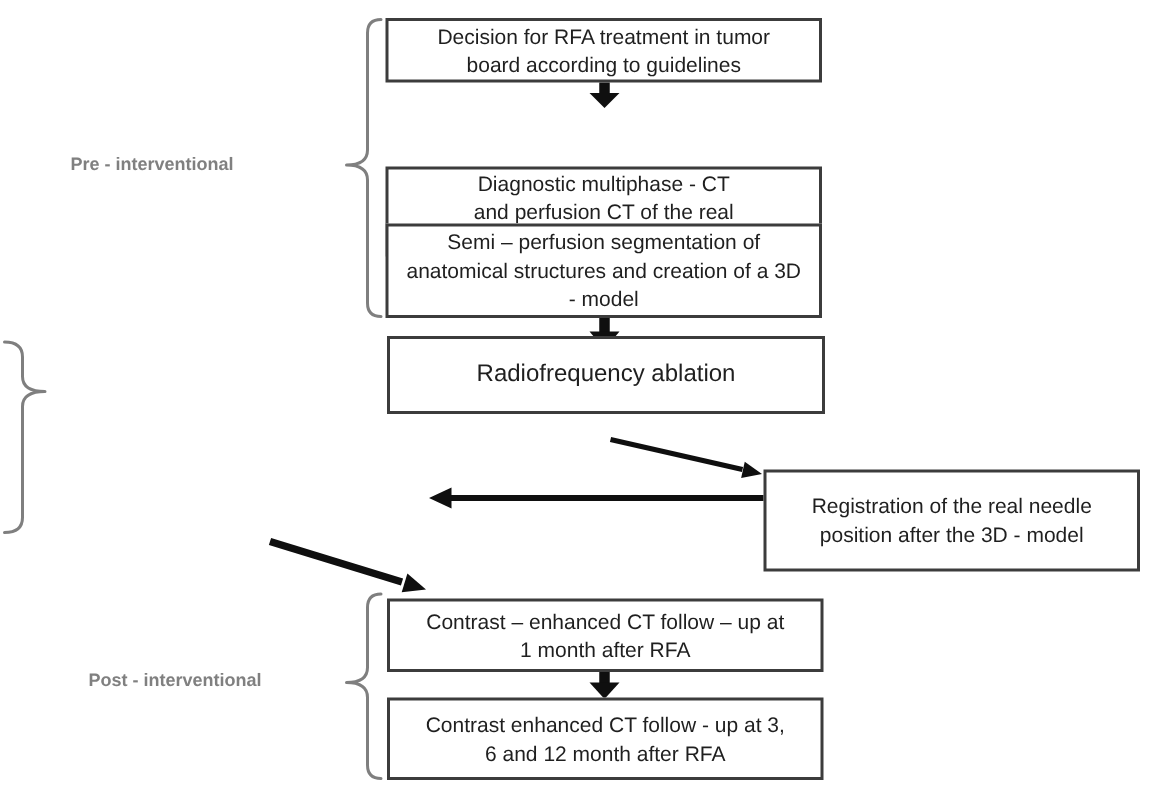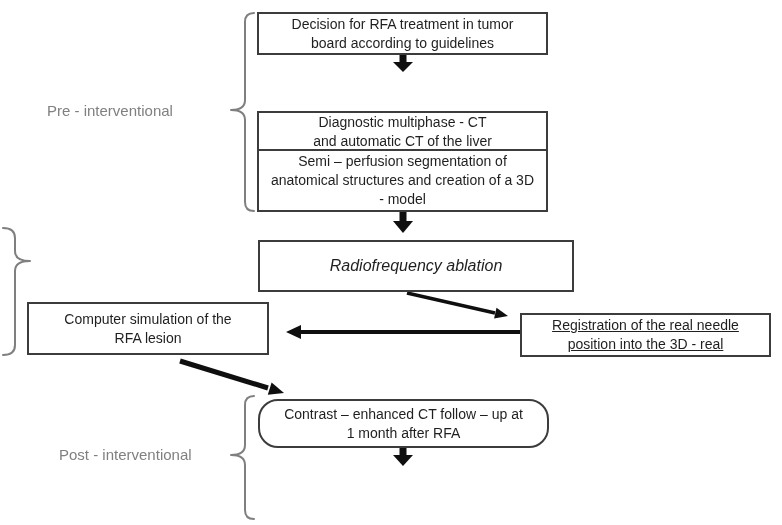--- a/index.html
+++ b/index.html
@@ -17,21 +17,21 @@
   .flow-box{
     position:absolute;z-index:2;box-sizing:border-box;
     border:2px solid var(--box-border);background:#fff;
     display:flex;flex-direction:column;justify-content:center;align-items:center;
     text-align:right;color:var(--box-text);font-size:14px;line-height:19px;
     padding:1px 4px;
   }
   .flow-box.big{font-size:16px;line-height:20px;}
   .phase-label{
     position:absolute;z-index:2;color:var(--phase-label);
-    font-weight:normal;font-size:15px;white-space:nowrap;
+    font-weight:bold;font-size:12px;white-space:nowrap;
   }
   .brace{stroke:var(--brace);stroke-width:2;fill:none;stroke-linecap:round;stroke-linejoin:round;}
   .thick-arrow rect,.thick-arrow polygon{fill:var(--arrow);}
   .conn line{stroke:var(--arrow);stroke-linecap:butt;}
   .conn polygon{fill:var(--arrow);}
 </style>
 </head>
 <body>
 
 <div class="stage">
@@ -76,43 +76,43 @@
   <div class="phase-label" style="left:47px;top:102px;">Pre - interventional</div>
   <div class="phase-label" style="left:59px;top:446px;">Post - interventional</div>
 
   <div class="flow-box" style="left:257px;top:12px;width:291px;height:43px;">
     <div>Decision for RFA treatment in tumor</div>
     <div>board according to guidelines</div>
   </div>
 
   <div class="flow-box" style="left:257px;top:71px;width:291px;height:60px;margin-top:40px;">
     <div>Diagnostic multiphase - CT</div>
-    <div>and automatic CT of the liver</div>
+    <div>and perfusion CT of the real</div>
     <div>(8 week prior to RFA)</div>
   </div>
 
   <div class="flow-box" style="left:257px;top:149px;width:291px;height:63px;">
     <div>Semi – perfusion segmentation of</div>
     <div>anatomical structures and creation of a 3D</div>
     <div>- model</div>
   </div>
 
-  <div class="flow-box big" style="left:258px;top:240px;width:316px;height:52px;font-style:italic;">
+  <div class="flow-box big" style="left:258px;top:224px;width:292px;height:52px;">
     <div>Radiofrequency ablation</div>
   </div>
 
-  <div class="flow-box" style="left:27px;top:302px;width:242px;height:53px;">
-    <div>Computer simulation of the</div>
-    <div>RFA lesion</div>
+
+  <div class="flow-box" style="left:509px;top:313px;width:251px;height:68px;">
+    <div>Registration of the real needle</div>
+    <div>position after the 3D - model</div>
   </div>
 
-  <div class="flow-box" style="left:520px;top:313px;width:251px;height:44px;text-decoration:underline;">
-    <div>Registration of the real needle</div>
-    <div>position into the 3D - real</div>
-  </div>
-
-  <div class="flow-box" style="left:258px;top:399px;width:291px;height:49px;border-radius:20px;">
+  <div class="flow-box" style="left:258px;top:399px;width:291px;height:49px;">
     <div>Contrast – enhanced CT follow – up at</div>
     <div>1 month after RFA</div>
   </div>
 
+  <div class="flow-box" style="left:258px;top:465px;width:291px;height:55px;">
+    <div>Contrast enhanced CT follow - up at 3,</div>
+    <div>6 and 12 month after RFA</div>
+  </div>
 
 </div>
 
 </body></html>

